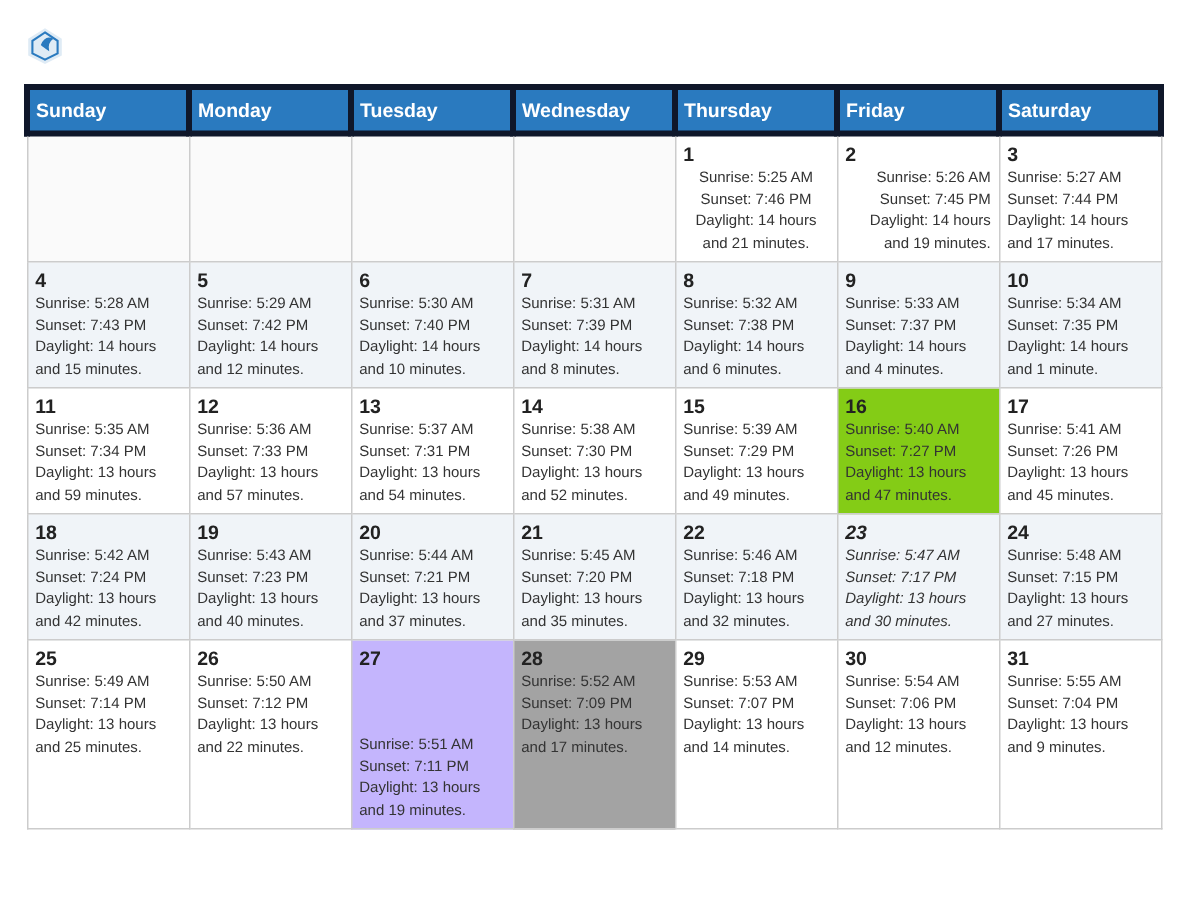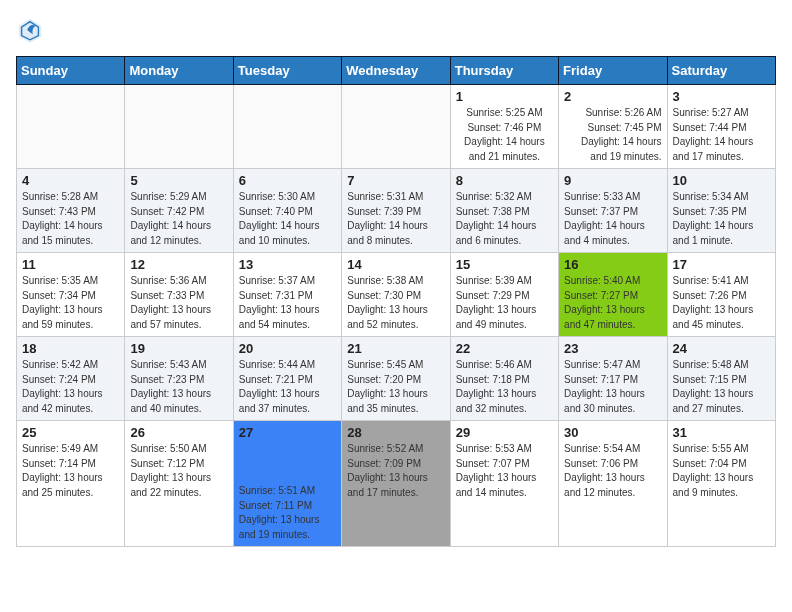--- a/index.html
+++ b/index.html
@@ -48,21 +48,21 @@
       border-collapse: collapse;
       border: 1px solid #ccc;
     }
     .calendar th {
       background-color: #2a7abf;
       color: #fff;
       font-size: 13px;
       font-weight: bold;
       padding: 6px 4px;
       text-align: left;
-      border: 1px solid #0f172a;
+      border: 4px solid #0f172a;
     }
     .calendar td {
       border: 1px solid #ccc;
       vertical-align: top;
       padding: 4px 5px;
       font-size: 10.5px;
       color: #333;
       width: 108px;
       min-height: 80px;
       background: #fff;
@@ -277,21 +277,21 @@
 Daylight: 13 hours
 and 35 minutes.</div>
         </td>
         <td style="background: rgb(240, 244, 248);">
           <div class="day-num">22</div>
           <div class="day-info" style="white-space: pre-line;">Sunrise: 5:46 AM
 Sunset: 7:18 PM
 Daylight: 13 hours
 and 32 minutes.</div>
         </td>
-        <td style="background: rgb(240, 244, 248);">
+        <td style="background: rgb(240, 244, 248); font-style: italic;">
           <div class="day-num">23</div>
           <div class="day-info" style="white-space: pre-line;">Sunrise: 5:47 AM
 Sunset: 7:17 PM
 Daylight: 13 hours
 and 30 minutes.</div>
         </td>
         <td style="background: rgb(240, 244, 248);">
           <div class="day-num">24</div>
           <div class="day-info" style="white-space: pre-line;">Sunrise: 5:48 AM
 Sunset: 7:15 PM
@@ -307,21 +307,21 @@
 Daylight: 13 hours
 and 25 minutes.</div>
         </td>
         <td style="background: rgb(255, 255, 255);">
           <div class="day-num">26</div>
           <div class="day-info" style="white-space: pre-line;">Sunrise: 5:50 AM
 Sunset: 7:12 PM
 Daylight: 13 hours
 and 22 minutes.</div>
         </td>
-        <td style="background: #3b82f6;">
+        <td style="background: #c4b5fd;">
           <div class="day-num">27</div>
           <div class="day-info" style="white-space: pre-line; margin-top: 44px;">Sunrise: 5:51 AM
 Sunset: 7:11 PM
 Daylight: 13 hours
 and 19 minutes.</div>
         </td>
         <td style="background: #a3a3a3;">
           <div class="day-num">28</div>
           <div class="day-info" style="white-space: pre-line;">Sunrise: 5:52 AM
 Sunset: 7:09 PM

